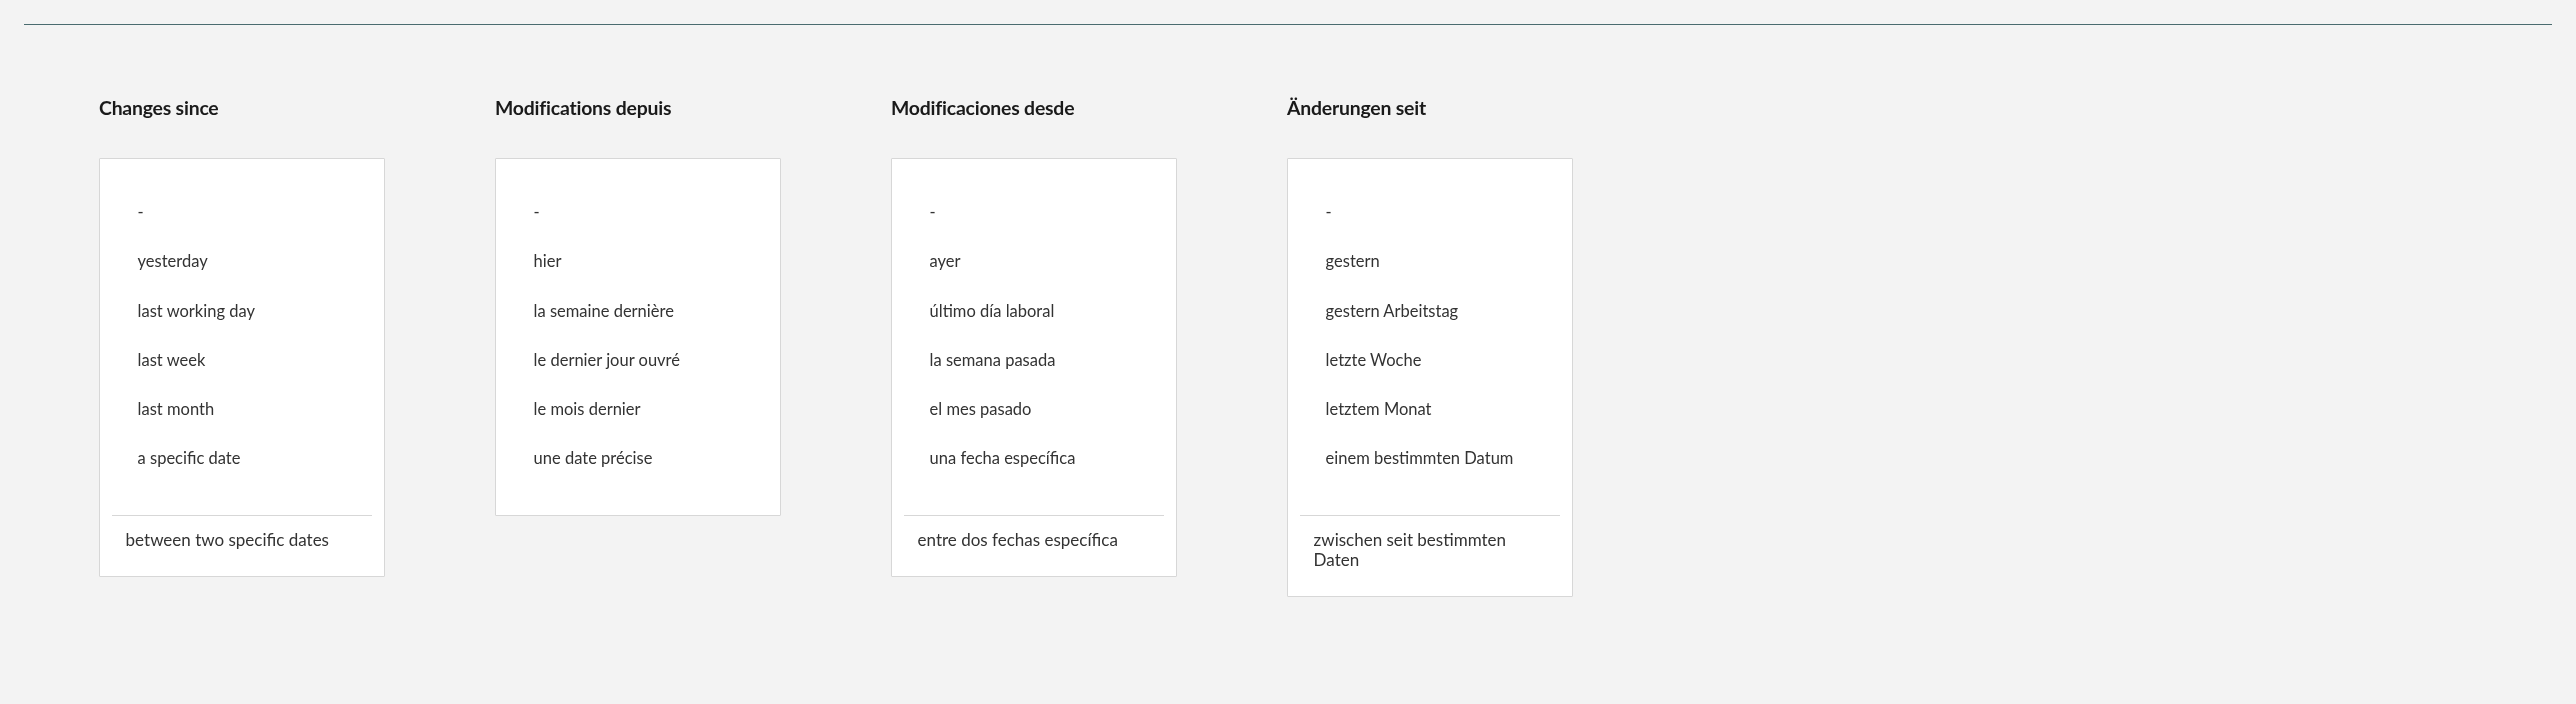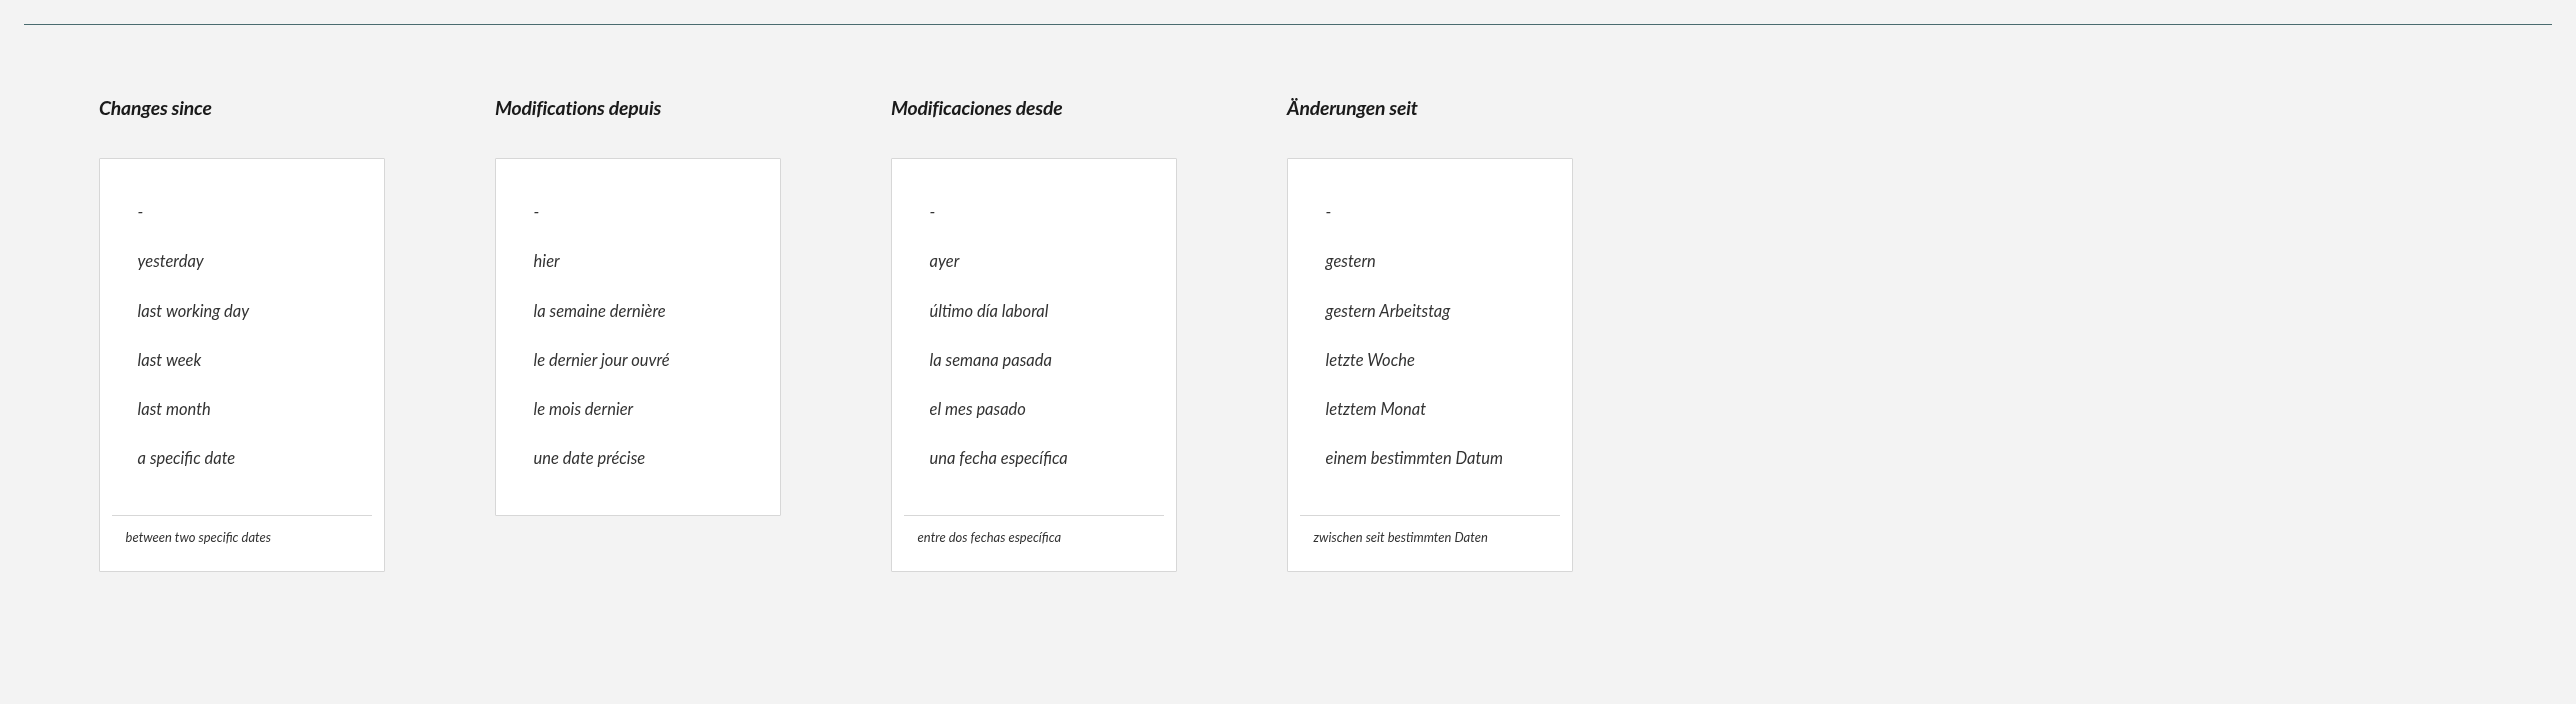--- a/index.html
+++ b/index.html
@@ -1,15 +1,15 @@
 <!DOCTYPE html>
 <html><head>
   <meta charset="utf-8">
   <style>
-    * { box-sizing: border-box; margin: 12px; padding: 0; font-style: italic; }
+    * { box-sizing: border-box; margin: 12px; padding: 0; }
     body {
       font-family: "Lato", "Segoe UI", -apple-system, BlinkMacSystemFont, sans-serif;
       background: #f3f3f3;
       color: #1a1a1a;
       border-top: 1.9px solid #4a6b6f;
     }
     .wrap {
       display: flex;
       gap: 62px;
       padding: 35px 39px 58px 39px;
@@ -37,21 +37,21 @@
       font-size: 16.5px;
       font-weight: 400;
       color: #333;
       padding: 8.7px 0;
       cursor: pointer;
       line-height: 1.2;
     }
     .listbox-last {
       border-top: 1px solid #d7d7d7;
       padding: 13.6px 13.6px;
-      font-size: 13px;
+      font-size: 17px;
       font-weight: 400;
       color: #333;
       cursor: pointer;
       line-height: 1.2;
     }
   </style>
 </head>
 <body>
 
 <div class="wrap">

